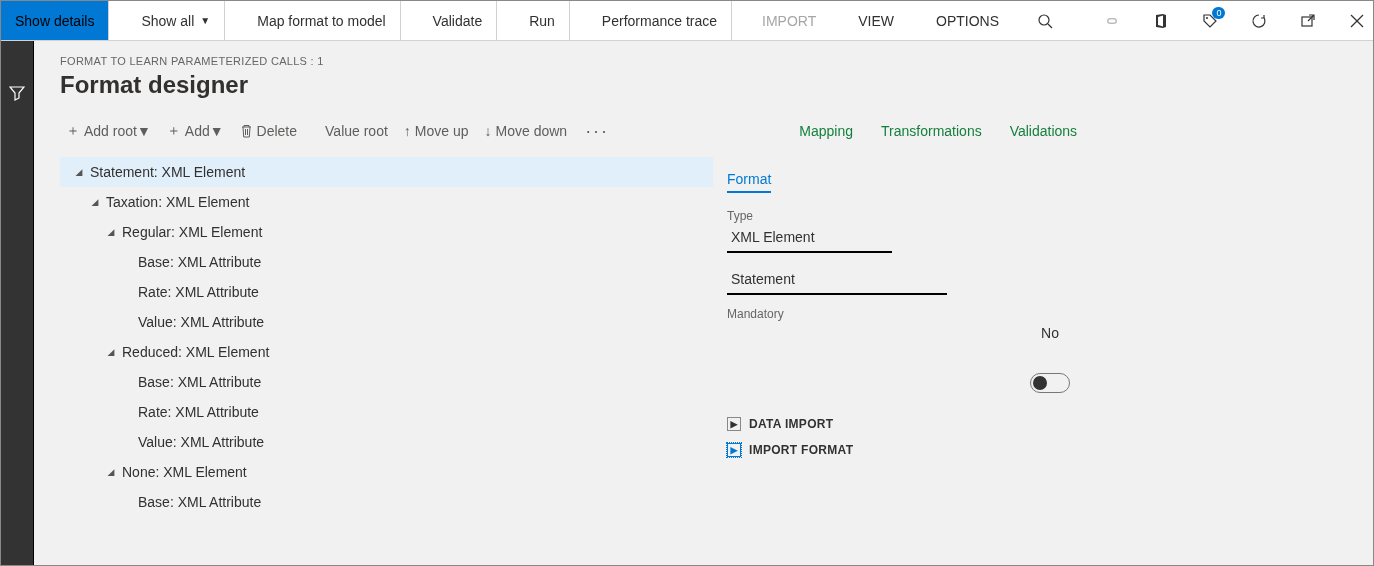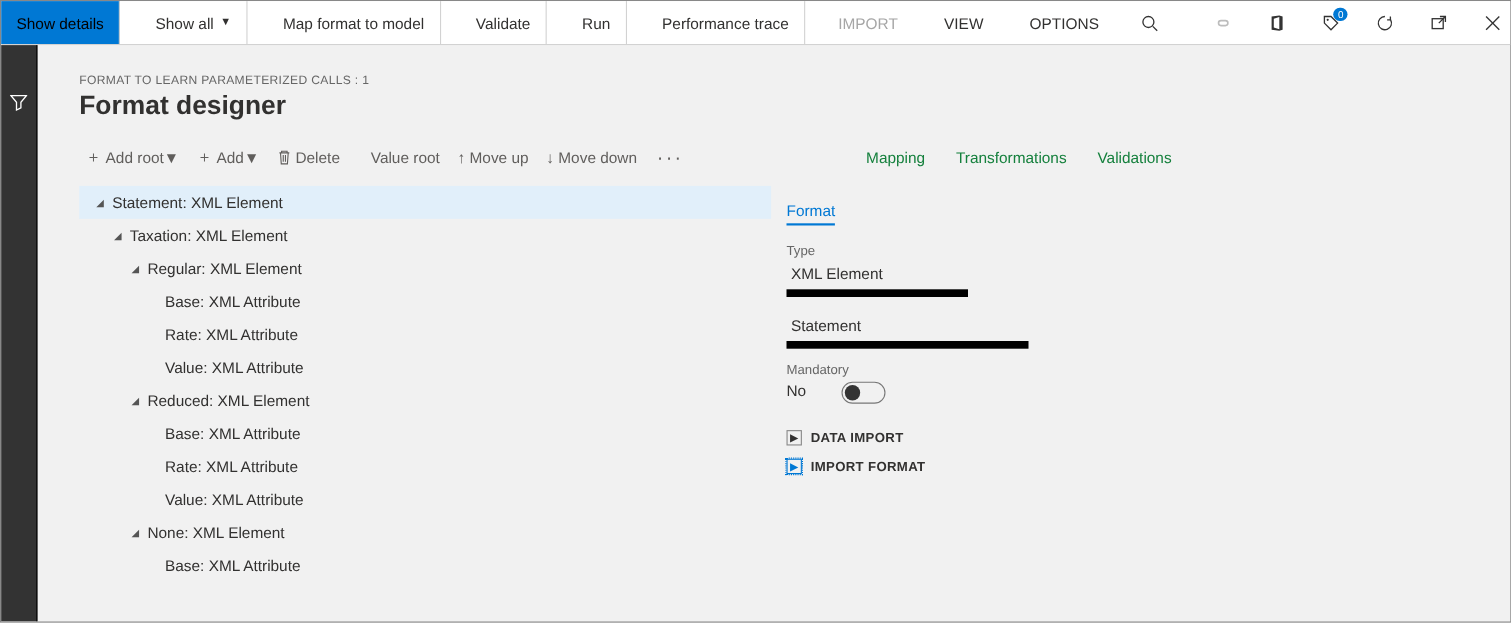--- a/index.html
+++ b/index.html
@@ -13,21 +13,21 @@
   .topbar .chev { margin-left: 6px; font-size: 10px; }
   .topbar .spacer { flex: 1; }
   .topbar .icon-btn { display: flex; align-items: center; justify-content: center; width: 40px; cursor: pointer; }
   .badge-wrap { position: relative; }
   .badge { position: absolute; top: 6px; left: 18px; background: #0078d4; color: #fff; font-size: 9px; border-radius: 8px; padding: 0 4px; line-height: 12px; }
   
   .layout { display: flex; height: calc(100% - 40px); }
   .sidebar { width: 33px; background: #333; border-right: 1px solid #000; display: flex; flex-direction: column; align-items: center; padding-top: 36px; }
   .sidebar .ic { width: 32px; height: 32px; display: flex; align-items: center; justify-content: center; color: #fff; cursor: pointer; }
   
-  .main { flex: 1; display: flex; flex-direction: column; padding: 12px; border-radius: 17px; }
+  .main { flex: 1; display: flex; flex-direction: column; padding: 0; border-radius: 17px; }
   .crumb { font-size: 11px; color: #666; padding: 14px 0 4px 26px; letter-spacing: .3px; }
   .title { font-size: 24px; font-weight: 600; padding: 0 0 14px 26px; }
   
   .content { flex: 1; display: flex; }
   .left-pane { flex: 1; min-width: 0; }
   .left-pane .toolbar { display: flex; align-items: center; gap: 4px; padding: 4px 0 4px 26px; height: 36px; color: #605e5c; }
   .toolbar .tb { display: flex; align-items: center; padding: 4px 6px; cursor: pointer; font-size: 14px; color: #605e5c; }
   .toolbar .tb .tic { margin-right: 4px; display:inline-flex; }
   .toolbar .more { font-size: 18px; letter-spacing: 2px; padding: 0 8px; cursor: pointer; }
   
@@ -36,24 +36,24 @@
   .tree .row.sel { background: #e1effa; }
   .tree .tw { width: 14px; font-size: 9px; color:#555; display:inline-flex; justify-content:center; margin-right: 4px;}
   .tree .ind { display:inline-block; }
   
   .right-pane { width: 660px; padding: 0 0 0 14px; }
   .tabs { display: flex; gap: 28px; border-bottom: 0; padding: 6px 0 10px 0; }
   .tabs .tab { font-size: 14px; padding: 4px 0; cursor: pointer; color: #15803d; }
   .tabs .tab.active { color: #0078d4; border-bottom: 2px solid #0078d4; font-weight: 500; margin-top: 48px; }
   
   .field-lbl { font-size: 12px; color: #666; margin-top: 6px; }
-  .field-val { font-size: 14px; padding: 6px 2px 6px 4px; border-bottom: 7px solid #000000; width: 165px; margin-bottom: 12px; }
+  .field-val { font-size: 14px; padding: 6px 2px 6px 4px; border-bottom: 2px solid #000000; width: 165px; margin-bottom: 12px; }
   .field-val.wide { width: 220px; }
   
-  .toggle-row { display: flex; gap: 32px; margin: 4px 0 18px 0; }
+  .toggle-row { display: flex; align-items: center; gap: 32px; margin: 4px 0 18px 0; flex-direction: column; }
   .toggle { width: 40px; height: 20px; border: 1px solid #777; border-radius: 10px; position: relative; cursor: pointer; }
   .toggle .knob { position: absolute; left: 2px; top: 2px; width: 14px; height: 14px; background: #333; border-radius: 50%; }
   
   .expander { display: flex; align-items: center; gap: 8px; font-size: 12px; font-weight: 600; letter-spacing: .3px; padding: 6px 0; cursor: pointer; }
   .expander .exic { width: 14px; height: 14px; border: 1px solid #888; display:inline-flex; align-items:center; justify-content:center; font-size:9px; }
   .expander .exic.sel { border-color: #0078d4; color:#0078d4; outline: 1px dotted #0078d4; }
   
   svg { display:block; }
 </style>
 </head>

